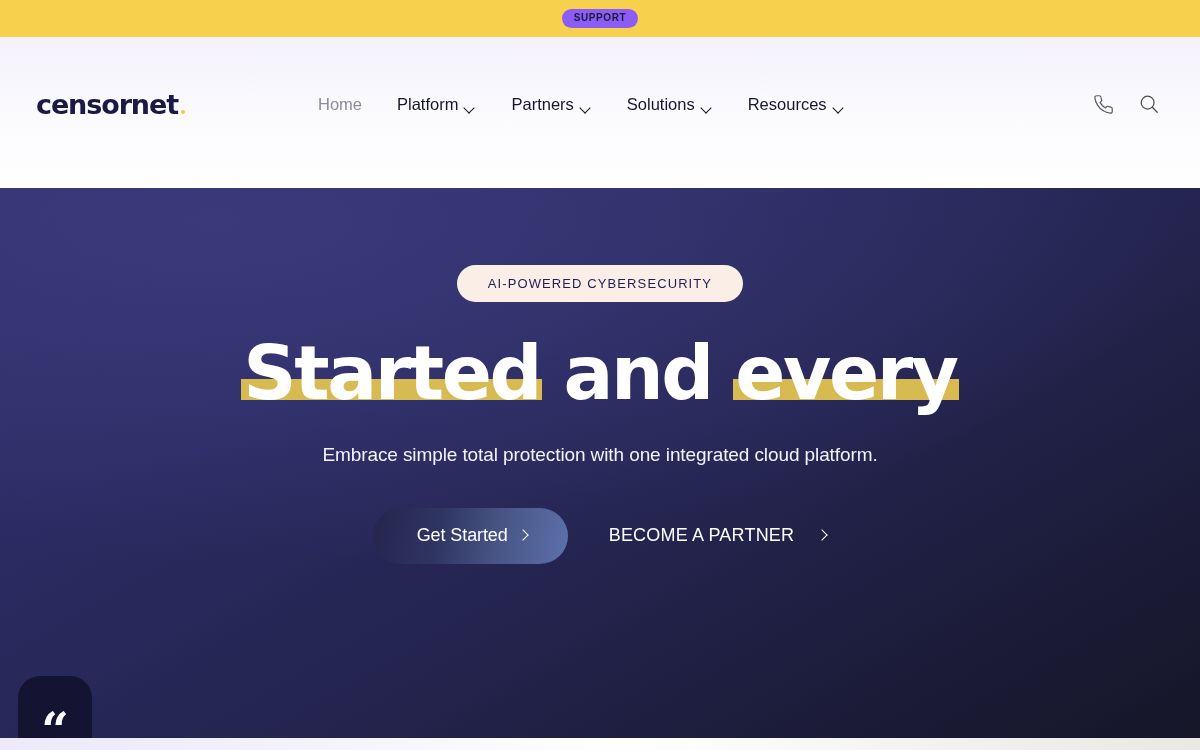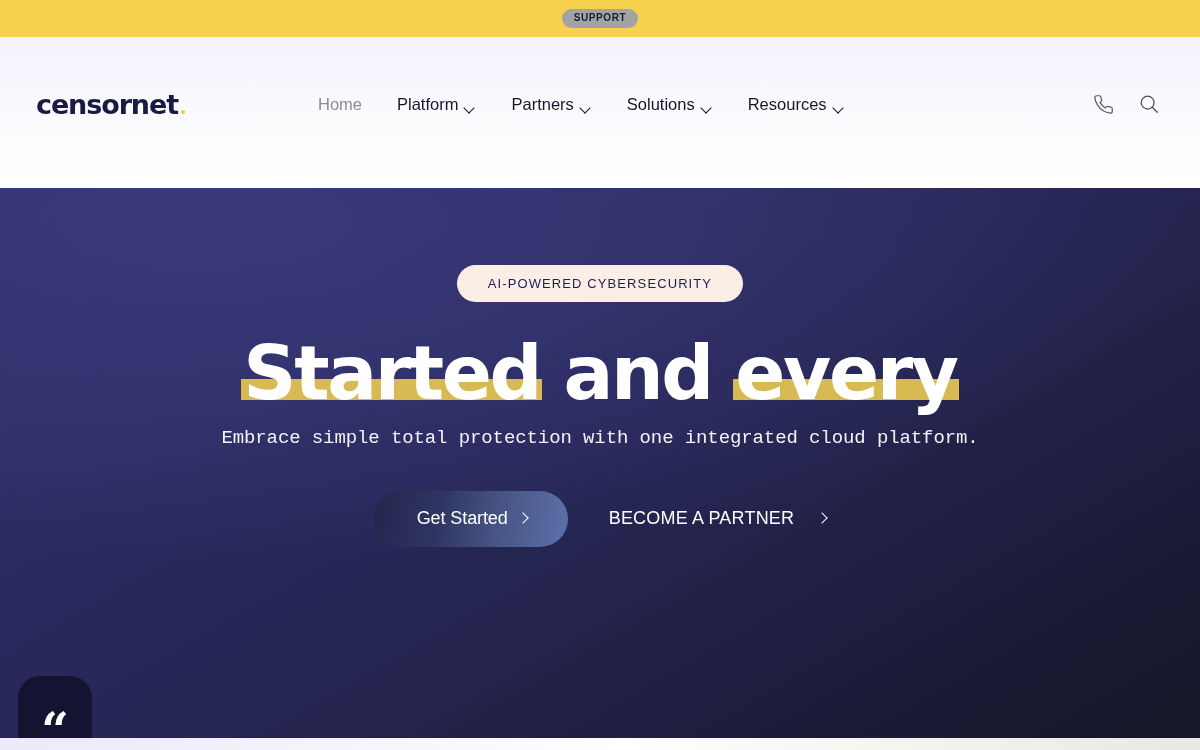--- a/index.html
+++ b/index.html
@@ -15,21 +15,21 @@
   
   .announce-bar {
     height: 37px;
     background: #f7d14e;
     display: flex;
     align-items: center;
     justify-content: center;
     gap: 14px;
   }
   .announce-badge {
-    background: #a3a3a3;
+    background: #8b5cf6;
     color: #1b1b3a;
     font-size: 10px;
     font-weight: bold;
     letter-spacing: 0.6px;
     padding: 4px 12px 5px;
     border-radius: 20px;
     line-height: 1;
   }
   .announce-text {
     color: #1b1b30;
@@ -164,25 +164,24 @@
     left: -2px;
     right: -2px;
     bottom: 8px;
     height: 21px;
     background: #d7ba52;
     z-index: -1;
   }
   .title-line2 { display: block; margin-top: 4px; }
 
   .hero-sub {
-    margin-top: 19px;
+    margin-top: 36px;
     font-size: 19px;
     color: #f2f2f8;
     letter-spacing: -0.1px;
-    font-family: Liberation Mono, monospace;
   }
 
   .hero-cta {
     margin-top: 42px;
     display: flex;
     align-items: center;
     gap: 41px;
   }
   .btn-primary {
     display: flex;

